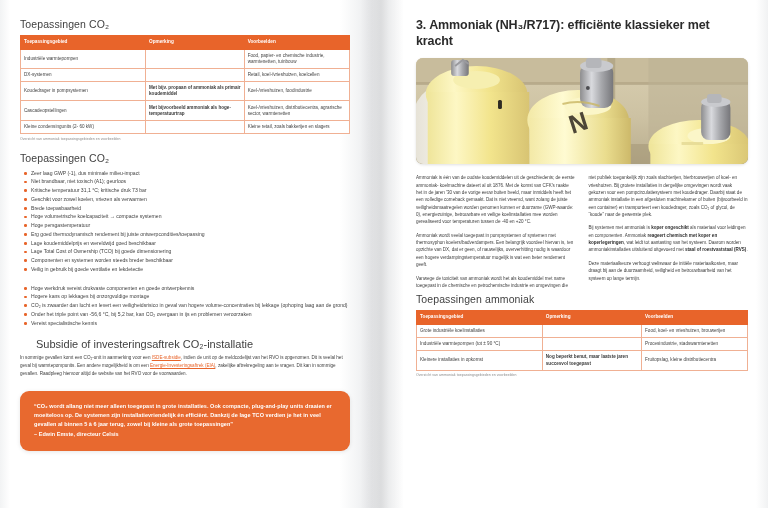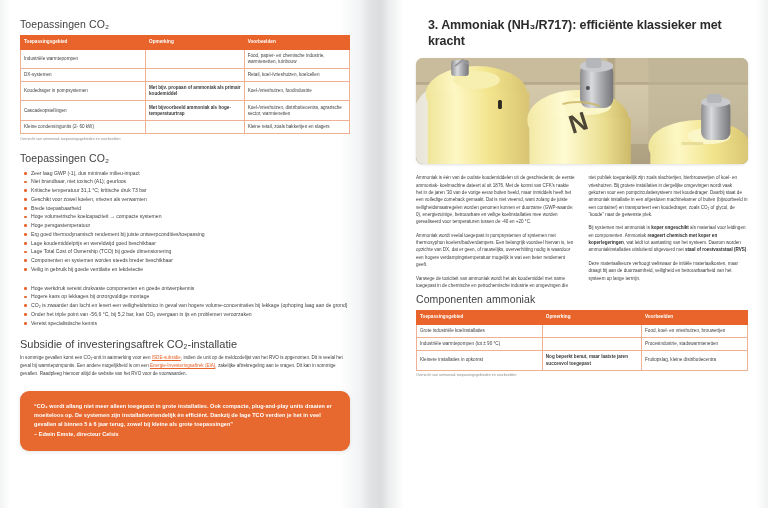--- a/index.html
+++ b/index.html
@@ -35,24 +35,24 @@
   .page-left{left:0;width:372px;padding:18px 22px 0 20px;}
   .page-right{left:396px;width:372px;padding:18px 20px 0 20px;}
 
   
   h2.sec{
     font-size:10.5px;font-weight:400;color:#3f3f3f;
     margin:0 0 5px 0;letter-spacing:0.1px;
   }
   h3.chaptitle{
     font-size:12.5px;font-weight:bold;color:#2b2b2b;
-    margin:0 0 9px 12px;letter-spacing:-0.1px;line-height:1.25;
+    margin:0 0 9px 0;letter-spacing:-0.1px;line-height:1.25;
   }
   h4.sub{
-    font-size:11px;font-weight:400;color:#3f3f3f;margin:0 0 4px 0;
+    font-size:11px;font-weight:400;color:#3f3f3f;margin:0 0 4px 16px;
   }
 
   
   table.tbl{
     width:100%;border-collapse:collapse;table-layout:fixed;
     font-size:4.6px;line-height:1.32;
   }
   table.tbl thead th{
     background:#e8642a;color:#ffffff;font-weight:bold;
     text-align:left;padding:3.2px 3px;font-size:4.7px;
@@ -281,21 +281,21 @@
     </div>
 
     <div class="cols">
       <p class="body">Ammoniak is één van de oudste koudemiddelen uit de geschiedenis; de eerste ammoniak- koelmachine dateert al uit 1876. Met de komst van CFK's raakte het in de jaren '30 van de vorige eeuw buiten beeld, maar inmiddels heeft het een volledige comeback gemaakt. Dat is niet vreemd, want zolang de juiste veiligheidsmaatregelen worden genomen kunnen er duurzame (GWP-waarde: 0), energiezuinige, betrouwbare en veilige koelinstallaties mee worden gerealiseerd voor temperaturen tussen de -40 en +20 °C.</p>
       <p class="body">Ammoniak wordt veelal toegepast in pompsystemen of systemen met thermosyphon koelers/badverdampers. Een belangrijk voordeel hiervan is, ten opzichte van DX, dat er geen, of nauwelijks, oververhitting nodig is waardoor een hogere verdampingstemperatuur mogelijk is wat een beter rendement geeft.</p>
       <p class="body">Vanwege de toxiciteit van ammoniak wordt het als koudemiddel met name toegepast in de chemische en petrochemische industrie en omgevingen die niet publiek toegankelijk zijn zoals slachterijen, bierbrouwerijen of koel- en vrieshuizen. Bij grotere installaties in dergelijke omgevingen wordt vaak gekozen voor een pompcirculatiesysteem met koudedrager. Daarbij staat de ammoniak installatie in een afgesloten machinekamer of buiten (bijvoorbeeld in een container) en transporteert een koudedrager, zoals CO₂ of glycol, de “koude” naar de gewenste plek.</p>
       <p class="body"><span>Bij systemen met ammoniak is </span><b>koper ongeschikt</b><span> als materiaal voor leidingen en componenten. Ammoniak </span><b>reageert chemisch met koper en koperlegeringen</b><span>, wat leidt tot aantasting van het systeem. Daarom worden ammoniakinstallaties uitsluitend uitgevoerd met </span><b>staal of roestvaststaal (RVS)</b><span>.</span></p>
       <p class="body">Deze materiaalkeuze verhoogt weliswaar de initiële materiaalkosten, maar draagt bij aan de duurzaamheid, veiligheid en betrouwbaarheid van het systeem op lange termijn.</p>
     </div>
 
-    <h2 class="sec" style="margin-top:4px">Componenten ammoniak</h2>
+    <h2 class="sec" style="margin-top:4px">Toepassingen ammoniak</h2>
 
     <table class="tbl">
       <colgroup>
           <col style="width:38%">
           <col style="width:30%">
           <col style="width:32%">
         </colgroup>
       <thead>
         <tr>
           <th>Toepassingsgebied</th>

